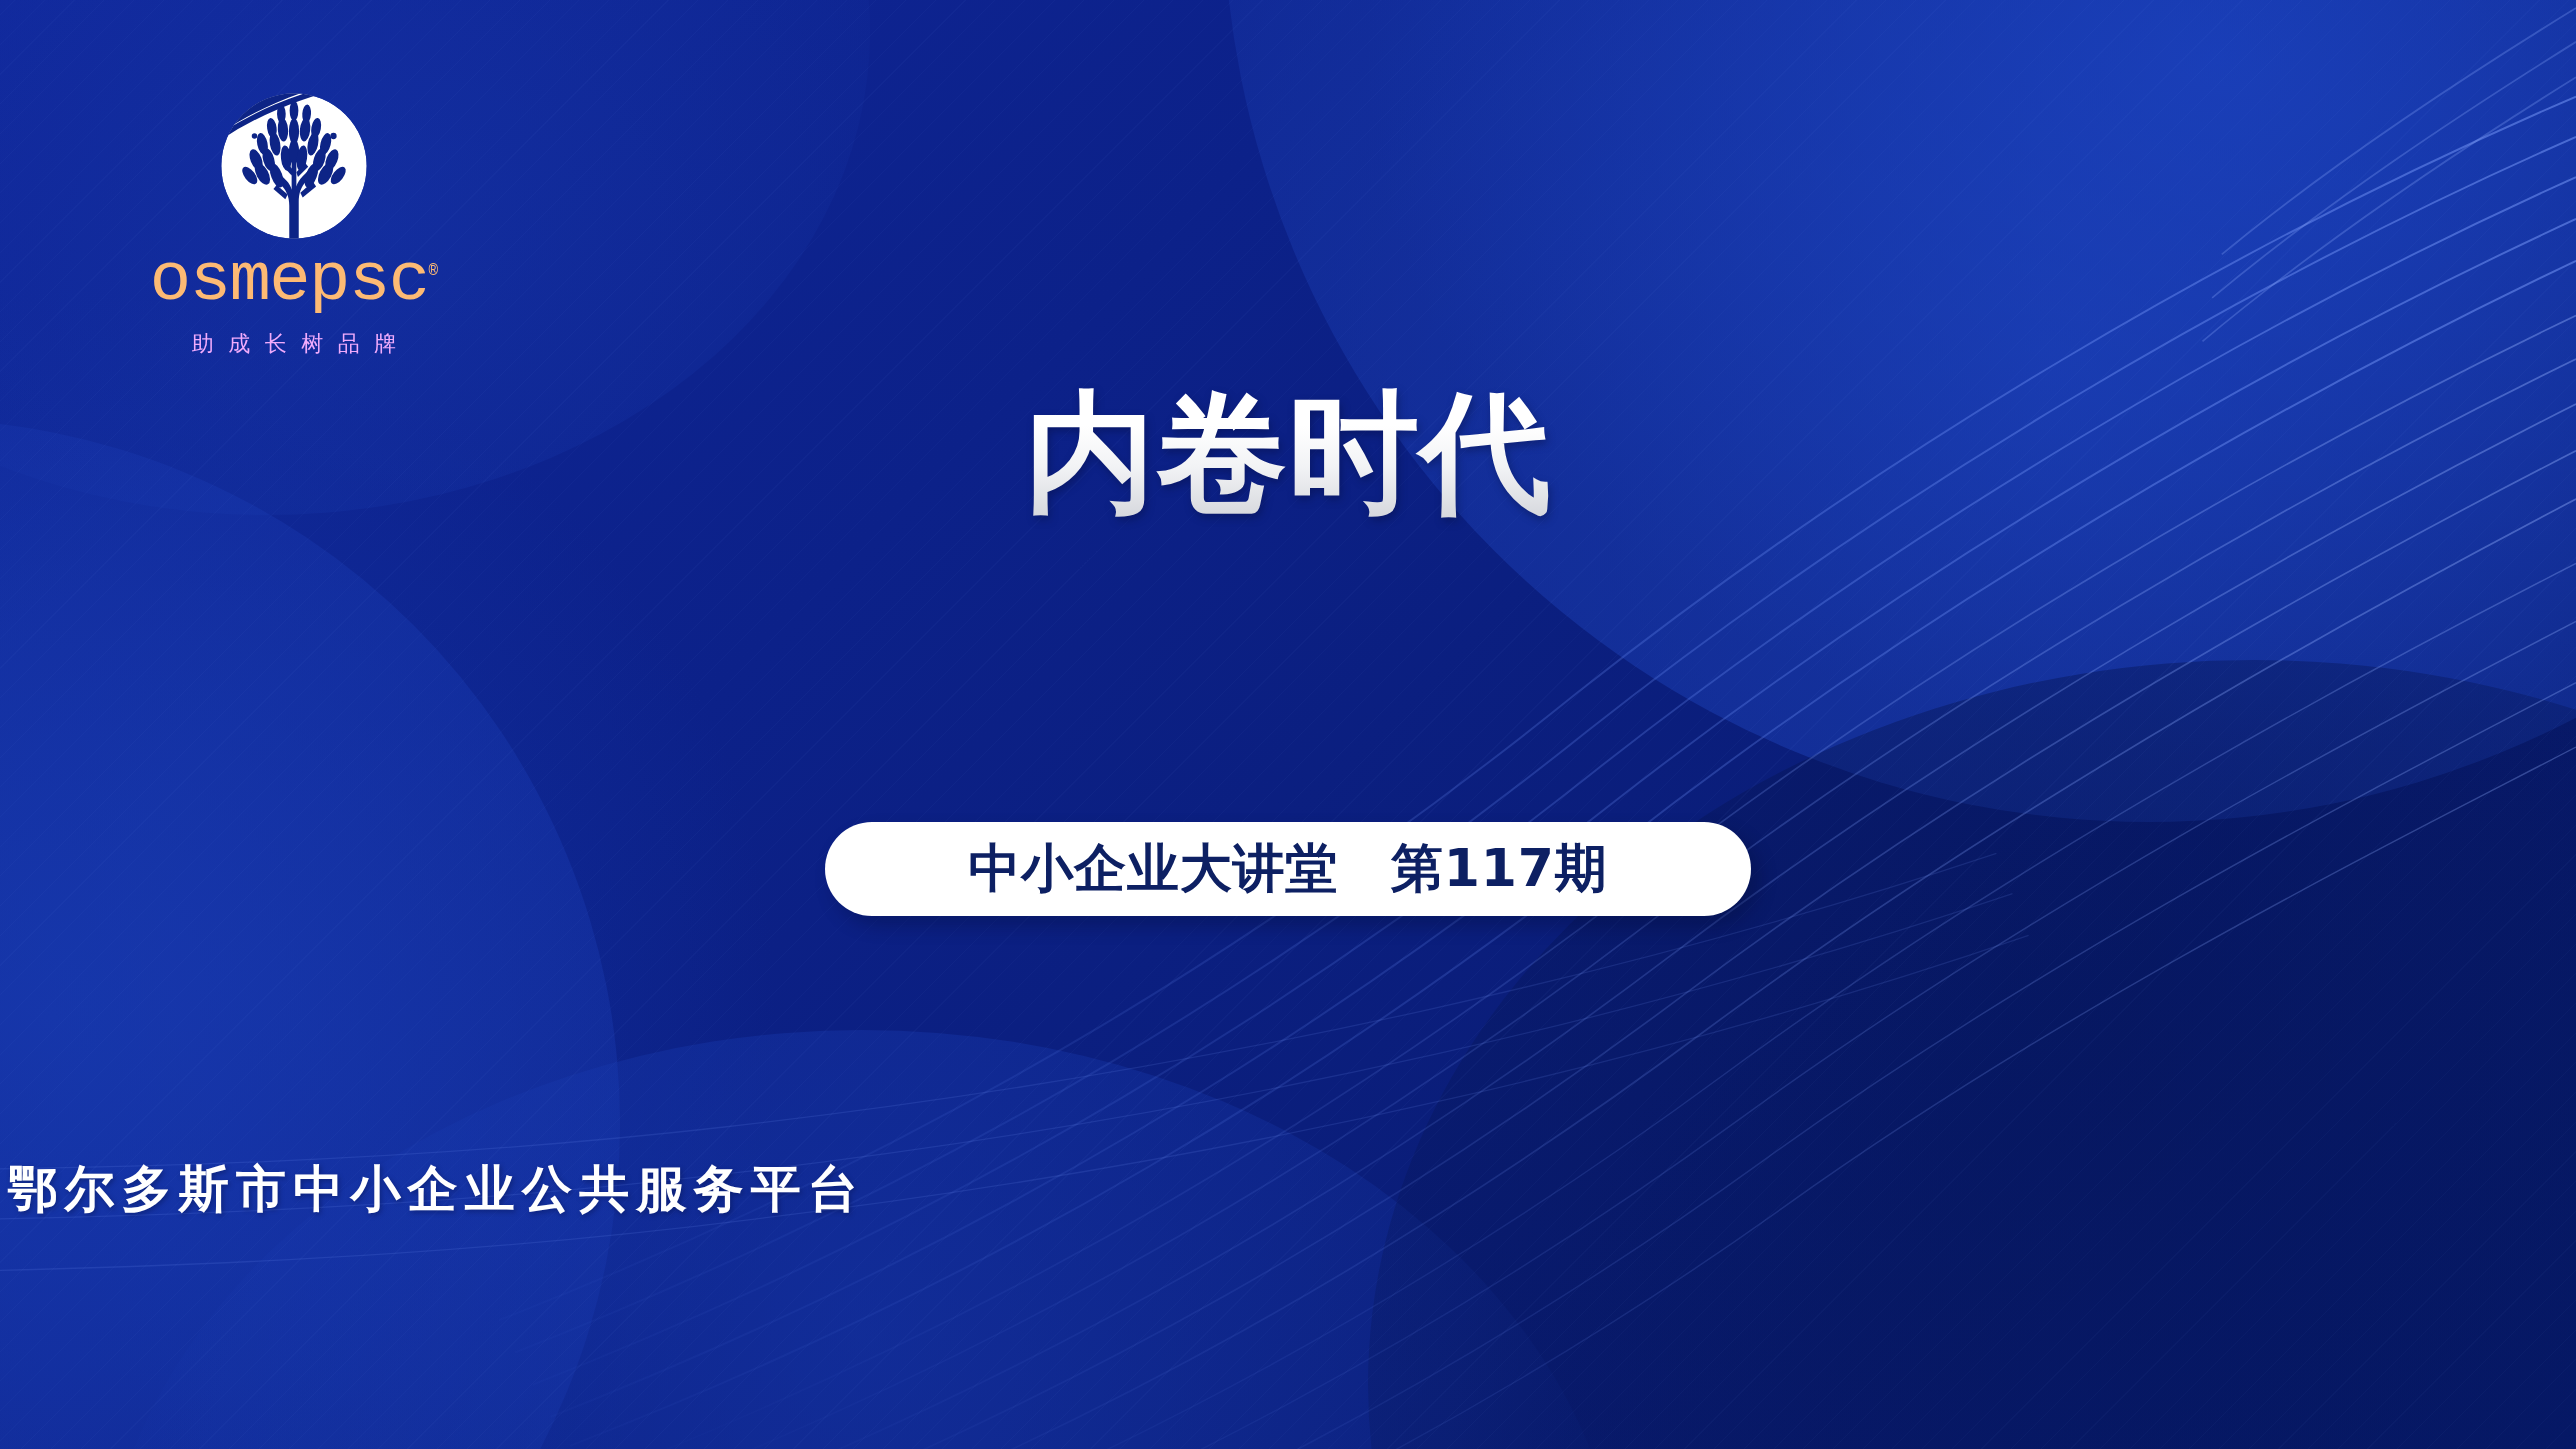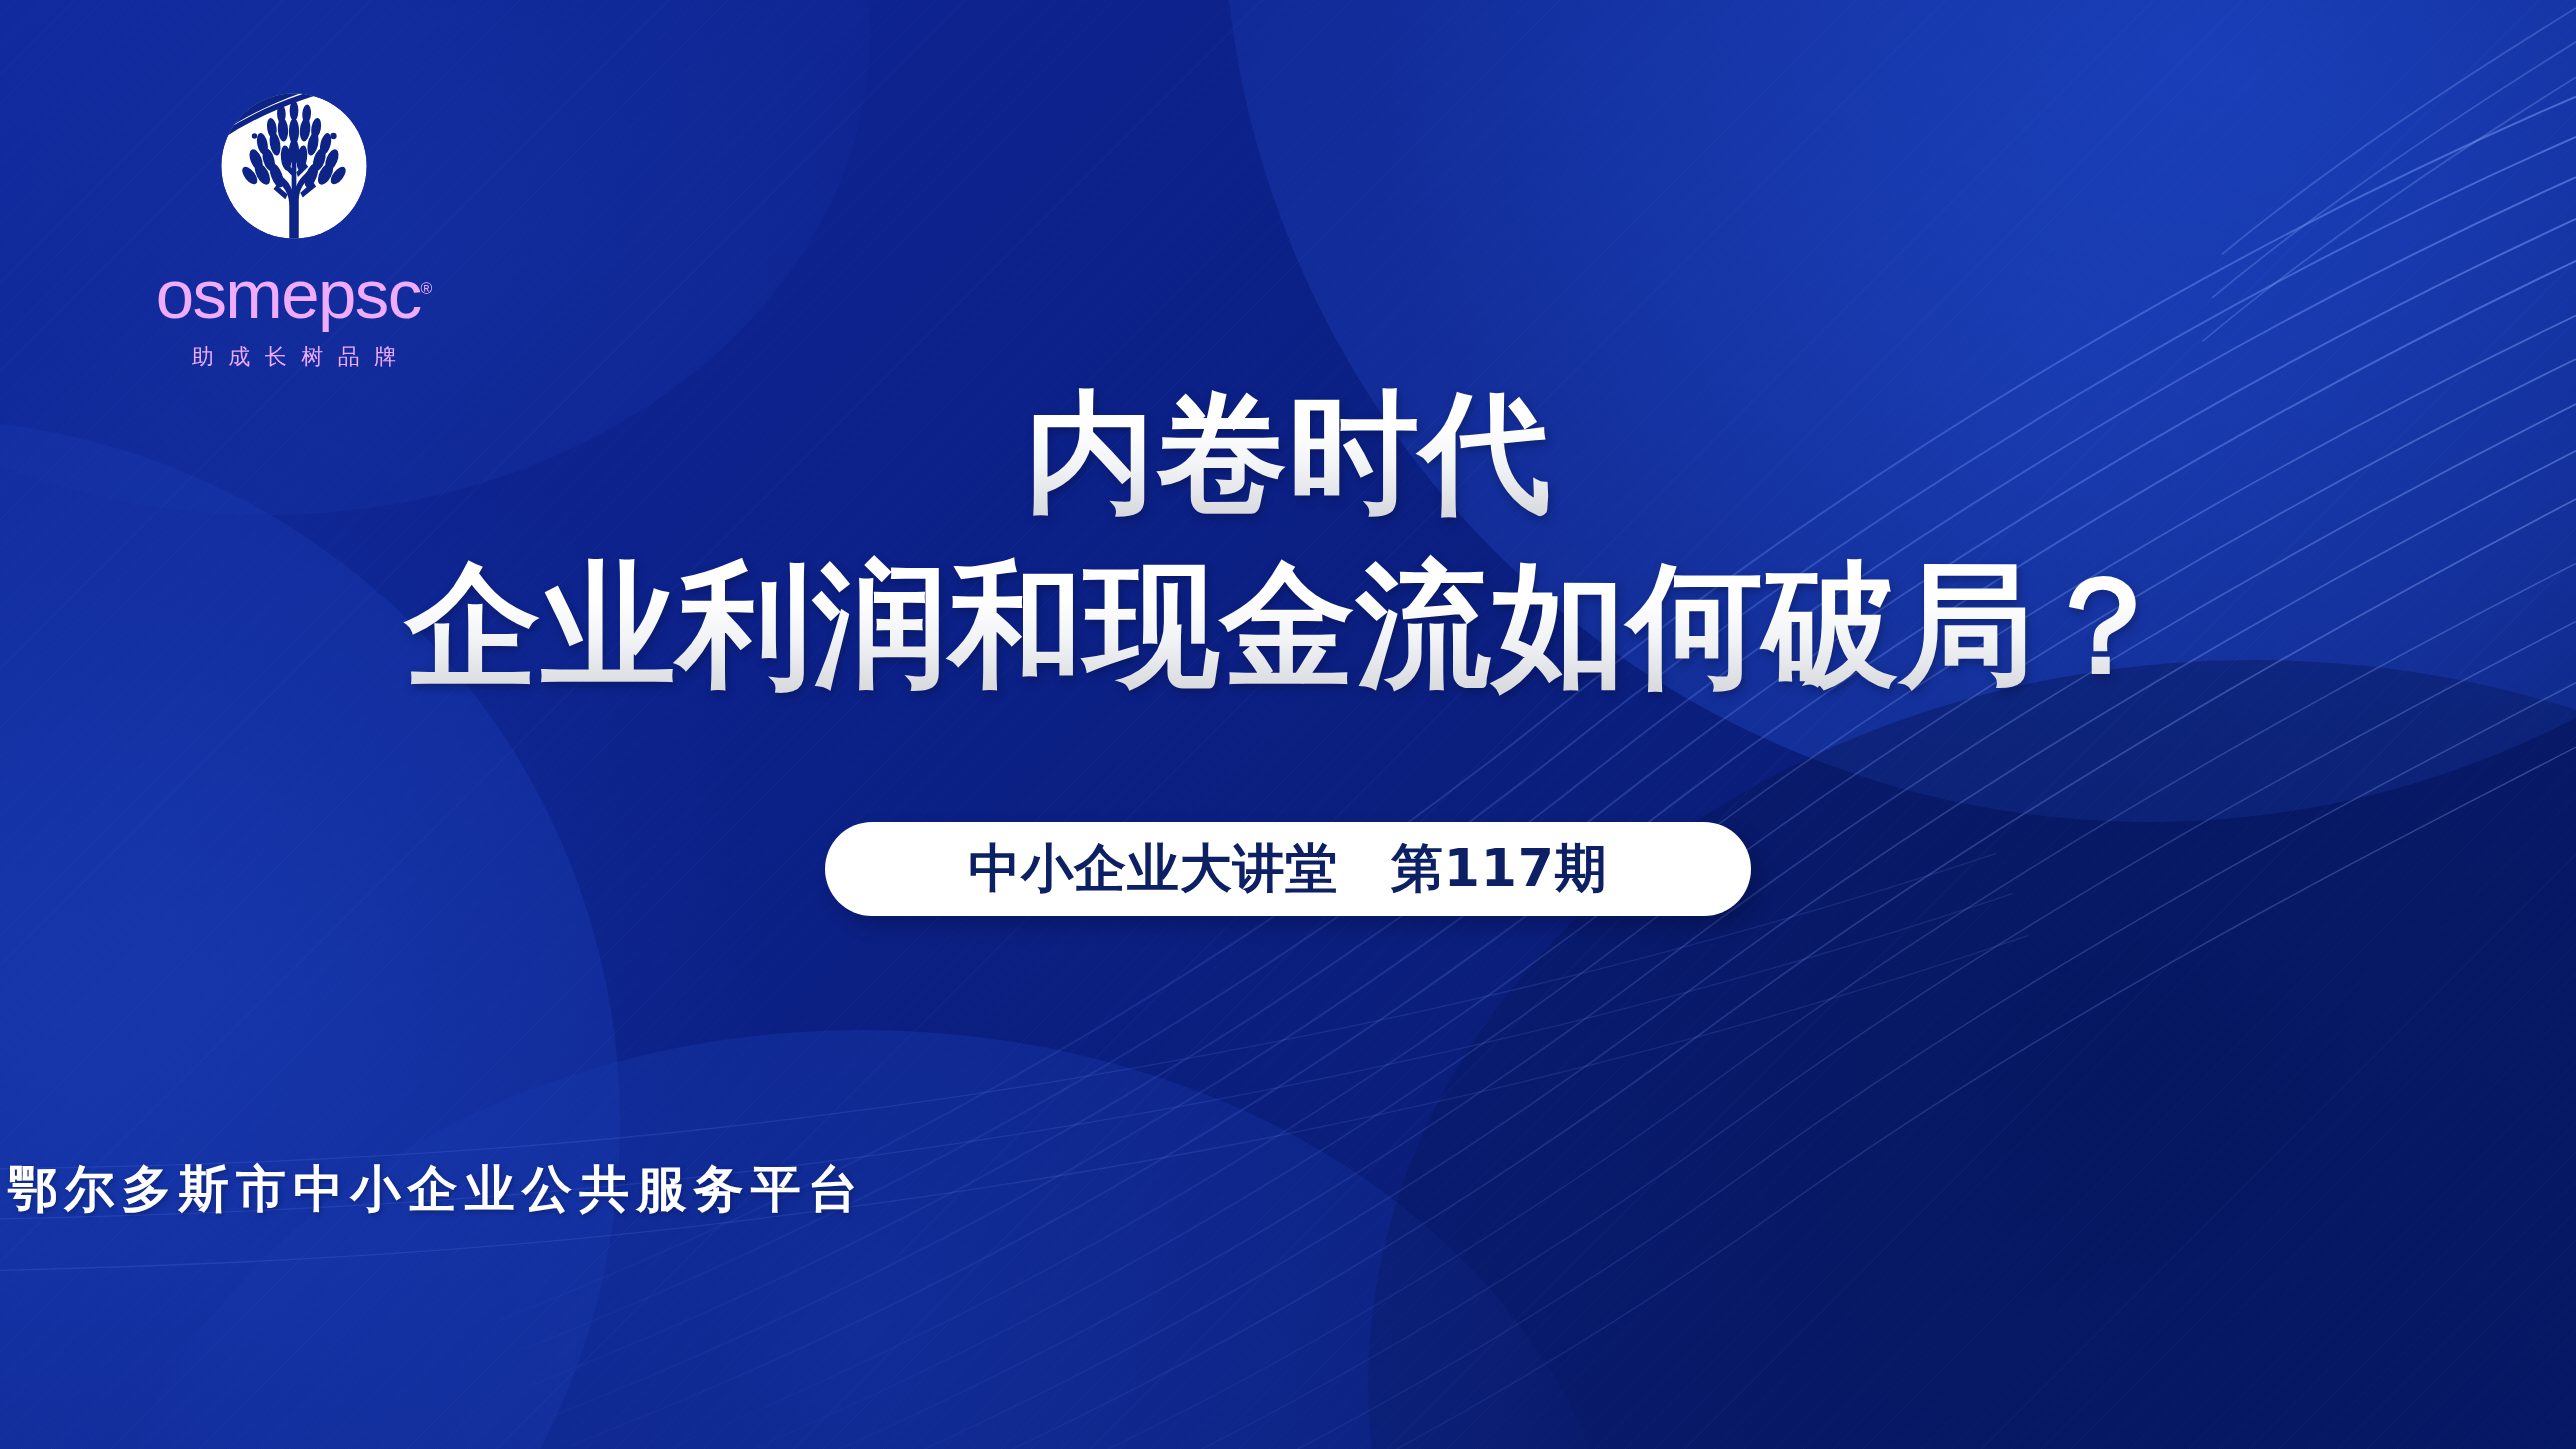--- a/index.html
+++ b/index.html
@@ -92,28 +92,28 @@
     top: 87px;
     width: 290px;
   }
   .logo-mark {
     width: 158px;
     height: 158px;
     margin: 0 auto;
     display: block;
   }
   .logo-word {
-    margin-top: 15px;
+    margin-top: 2px;
     text-align: center;
     font-size: 69px;
     line-height: 1;
     font-weight: 400;
     letter-spacing: -1.6px;
-    color: #f0abfc;
-    font-family: Liberation Sans, sans-serif;
+    color: #fdba74;
+    font-family: Liberation Mono, monospace;
     position: relative;
   }
   .logo-word .reg {
     font-size: 16px;
     vertical-align: super;
     letter-spacing: 0;
   }
   .logo-tagline {
     margin-top: 13px;
     text-align: center;
@@ -308,21 +308,20 @@
           <circle cx="50" cy="62" r="3.5"></circle>
         </g>
       </g>
     </svg>
     <div class="logo-word"><span>osmepsc</span><span class="reg">®</span></div>
     <div class="logo-tagline">助成长树品牌</div>
   </div>
 
   <div class="title-wrap">
     <span class="title-line l1">内卷时代</span>
-    <span class="title-line l2">企业利润和现金流如何破局？</span>
   </div>
 
   <div class="pill">
     <span class="pill-text">中小企业大讲堂　第117期</span>
   </div>
 
   <div class="footer">
     <span class="footer-text">鄂尔多斯市中小企业公共服务平台</span>
   </div>
 

